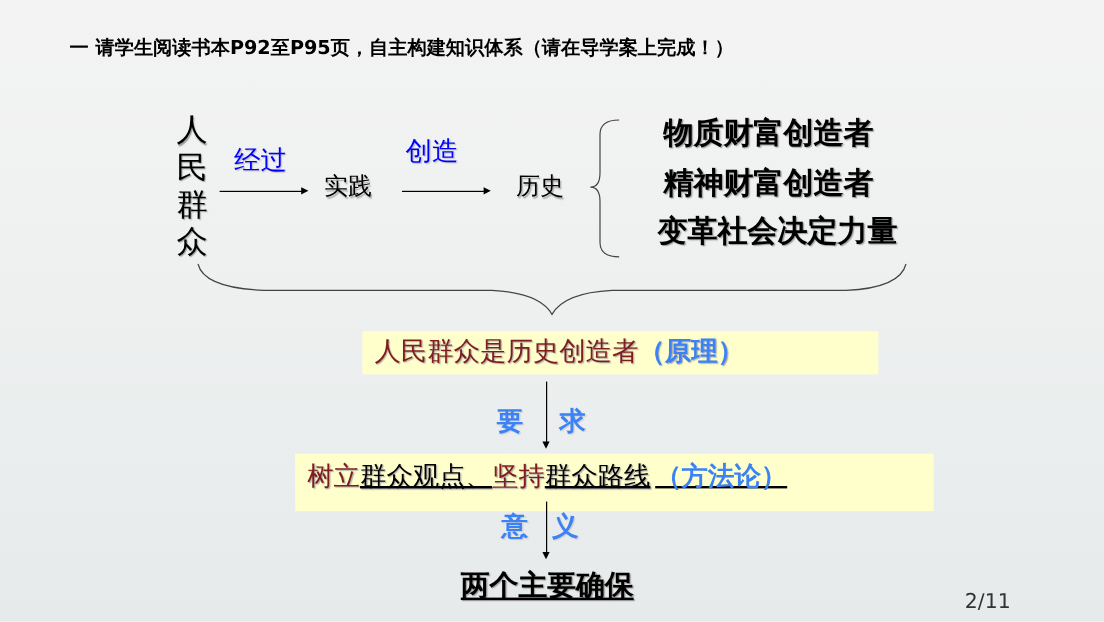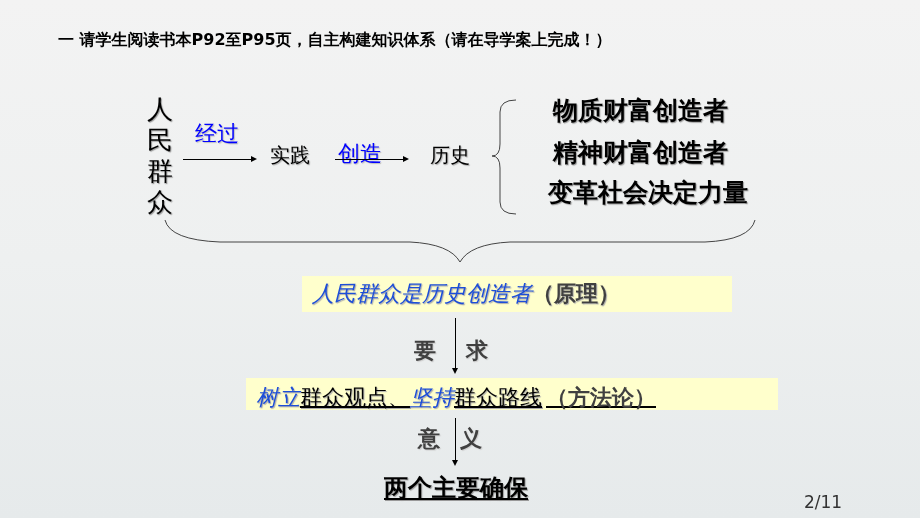--- a/index.html
+++ b/index.html
@@ -12,22 +12,22 @@
   .abs { position: absolute; }
   .title {
     left: 58px; top: 22px; width: 820px;
     font-size: 16px; font-weight: bold; line-height: 36px;
   }
   .vert {
     left: 143px; top: 94px; width: 34px;
     font-size: 26px; line-height: 31px; text-align: center;
     text-shadow: 1px 1px 1px #999;
   }
-  .blue { color: #1d4ed8; font-style: italic; }
-  .red { color: #404040; }
+  .blue { color: #7f1d1d; }
+  .red { color: #3b82f6; }
   .label-blue { font-size: 22px; color: #0000ff; text-shadow: 1px 1px 1px #bbb; }
   .node { font-size: 20px; text-shadow: 1px 1px 1px #aaa; }
   .arrow-h { height: 1px; background: #000; }
   .arrow-h::after {
     content: ""; position: absolute; right: -2px; top: -3px;
     border-left: 6px solid #000; border-top: 3.5px solid transparent; border-bottom: 3.5px solid transparent;
   }
   .arrow-v { width: 1px; background: #000; }
   .arrow-v::after {
     content: ""; position: absolute; left: -3px; bottom: -2px;
@@ -52,21 +52,21 @@
   <div>人</div>
   <div>民</div>
   <div>群</div>
   <div>众</div>
 </div>
 
 <div class="abs label-blue" style="left:195px; top:119px;">经过</div>
 <div class="abs arrow-h" style="left:183px; top:159px; width:72px;"></div>
 <div class="abs node" style="left:270px; top:142px;">实践</div>
 
-<div class="abs label-blue" style="left:338px; top:139px;">创造</div>
+<div class="abs label-blue" style="left:338px; top:111px;">创造</div>
 <div class="abs arrow-h" style="left:335px; top:159px; width:72px;"></div>
 <div class="abs node" style="left:430px; top:142px;">历史</div>
 
 <svg class="abs" style="left:490px; top:98px;" width="30" height="118">
   <path d="M26 2 Q10 2 10 14 L10 46 Q10 58 2 58 Q10 58 10 70 L10 104 Q10 116 26 116" fill="none" stroke="#444" stroke-width="1"></path>
 </svg>
 
 <div class="abs right-item" style="left:553px; top:94px;">物质财富创造者</div>
 <div class="abs right-item" style="left:553px; top:136px;">精神财富创造者</div>
 <div class="abs right-item" style="left:548px; top:176px;">变革社会决定力量</div>
@@ -76,21 +76,21 @@
 </svg>
 
 <div class="abs box" style="left:302px; top:276px; width:420px; height:36px;">
   <span class="blue sh">人民群众是历史创造者</span><span class="red sh" style="font-weight:bold;">（原理）</span>
 </div>
 
 <div class="abs arrow-v" style="left:455px; top:318px; height:54px;"></div>
 <div class="abs req red" style="left:414px; top:336px;">要</div>
 <div class="abs req red" style="left:466px; top:336px;">求</div>
 
-<div class="abs box" style="left:246px; top:378px; width:522px; height:32px; line-height:40px;">
+<div class="abs box" style="left:246px; top:378px; width:522px; height:48px; line-height:40px;">
   <span class="blue sh">树立</span><span class="ul sh">群众观点、</span><span class="blue sh">坚持</span><span class="ul sh">群众路线</span><span class="red ul" style="font-weight:bold; text-decoration-color:#000; padding-left:4px; padding-right:10px;">（方法论）</span>
 </div>
 
 <div class="abs arrow-v" style="left:455px; top:418px; height:46px;"></div>
 <div class="abs req red" style="left:418px; top:424px;">意</div>
 <div class="abs req red" style="left:460px; top:424px;">义</div>
 
 <div class="abs bottom" style="left:384px; top:472px;text-decoration:underline;">两个主要确保</div>
 
 <div class="abs page" style="left:804px; top:492px;">2/11</div>

